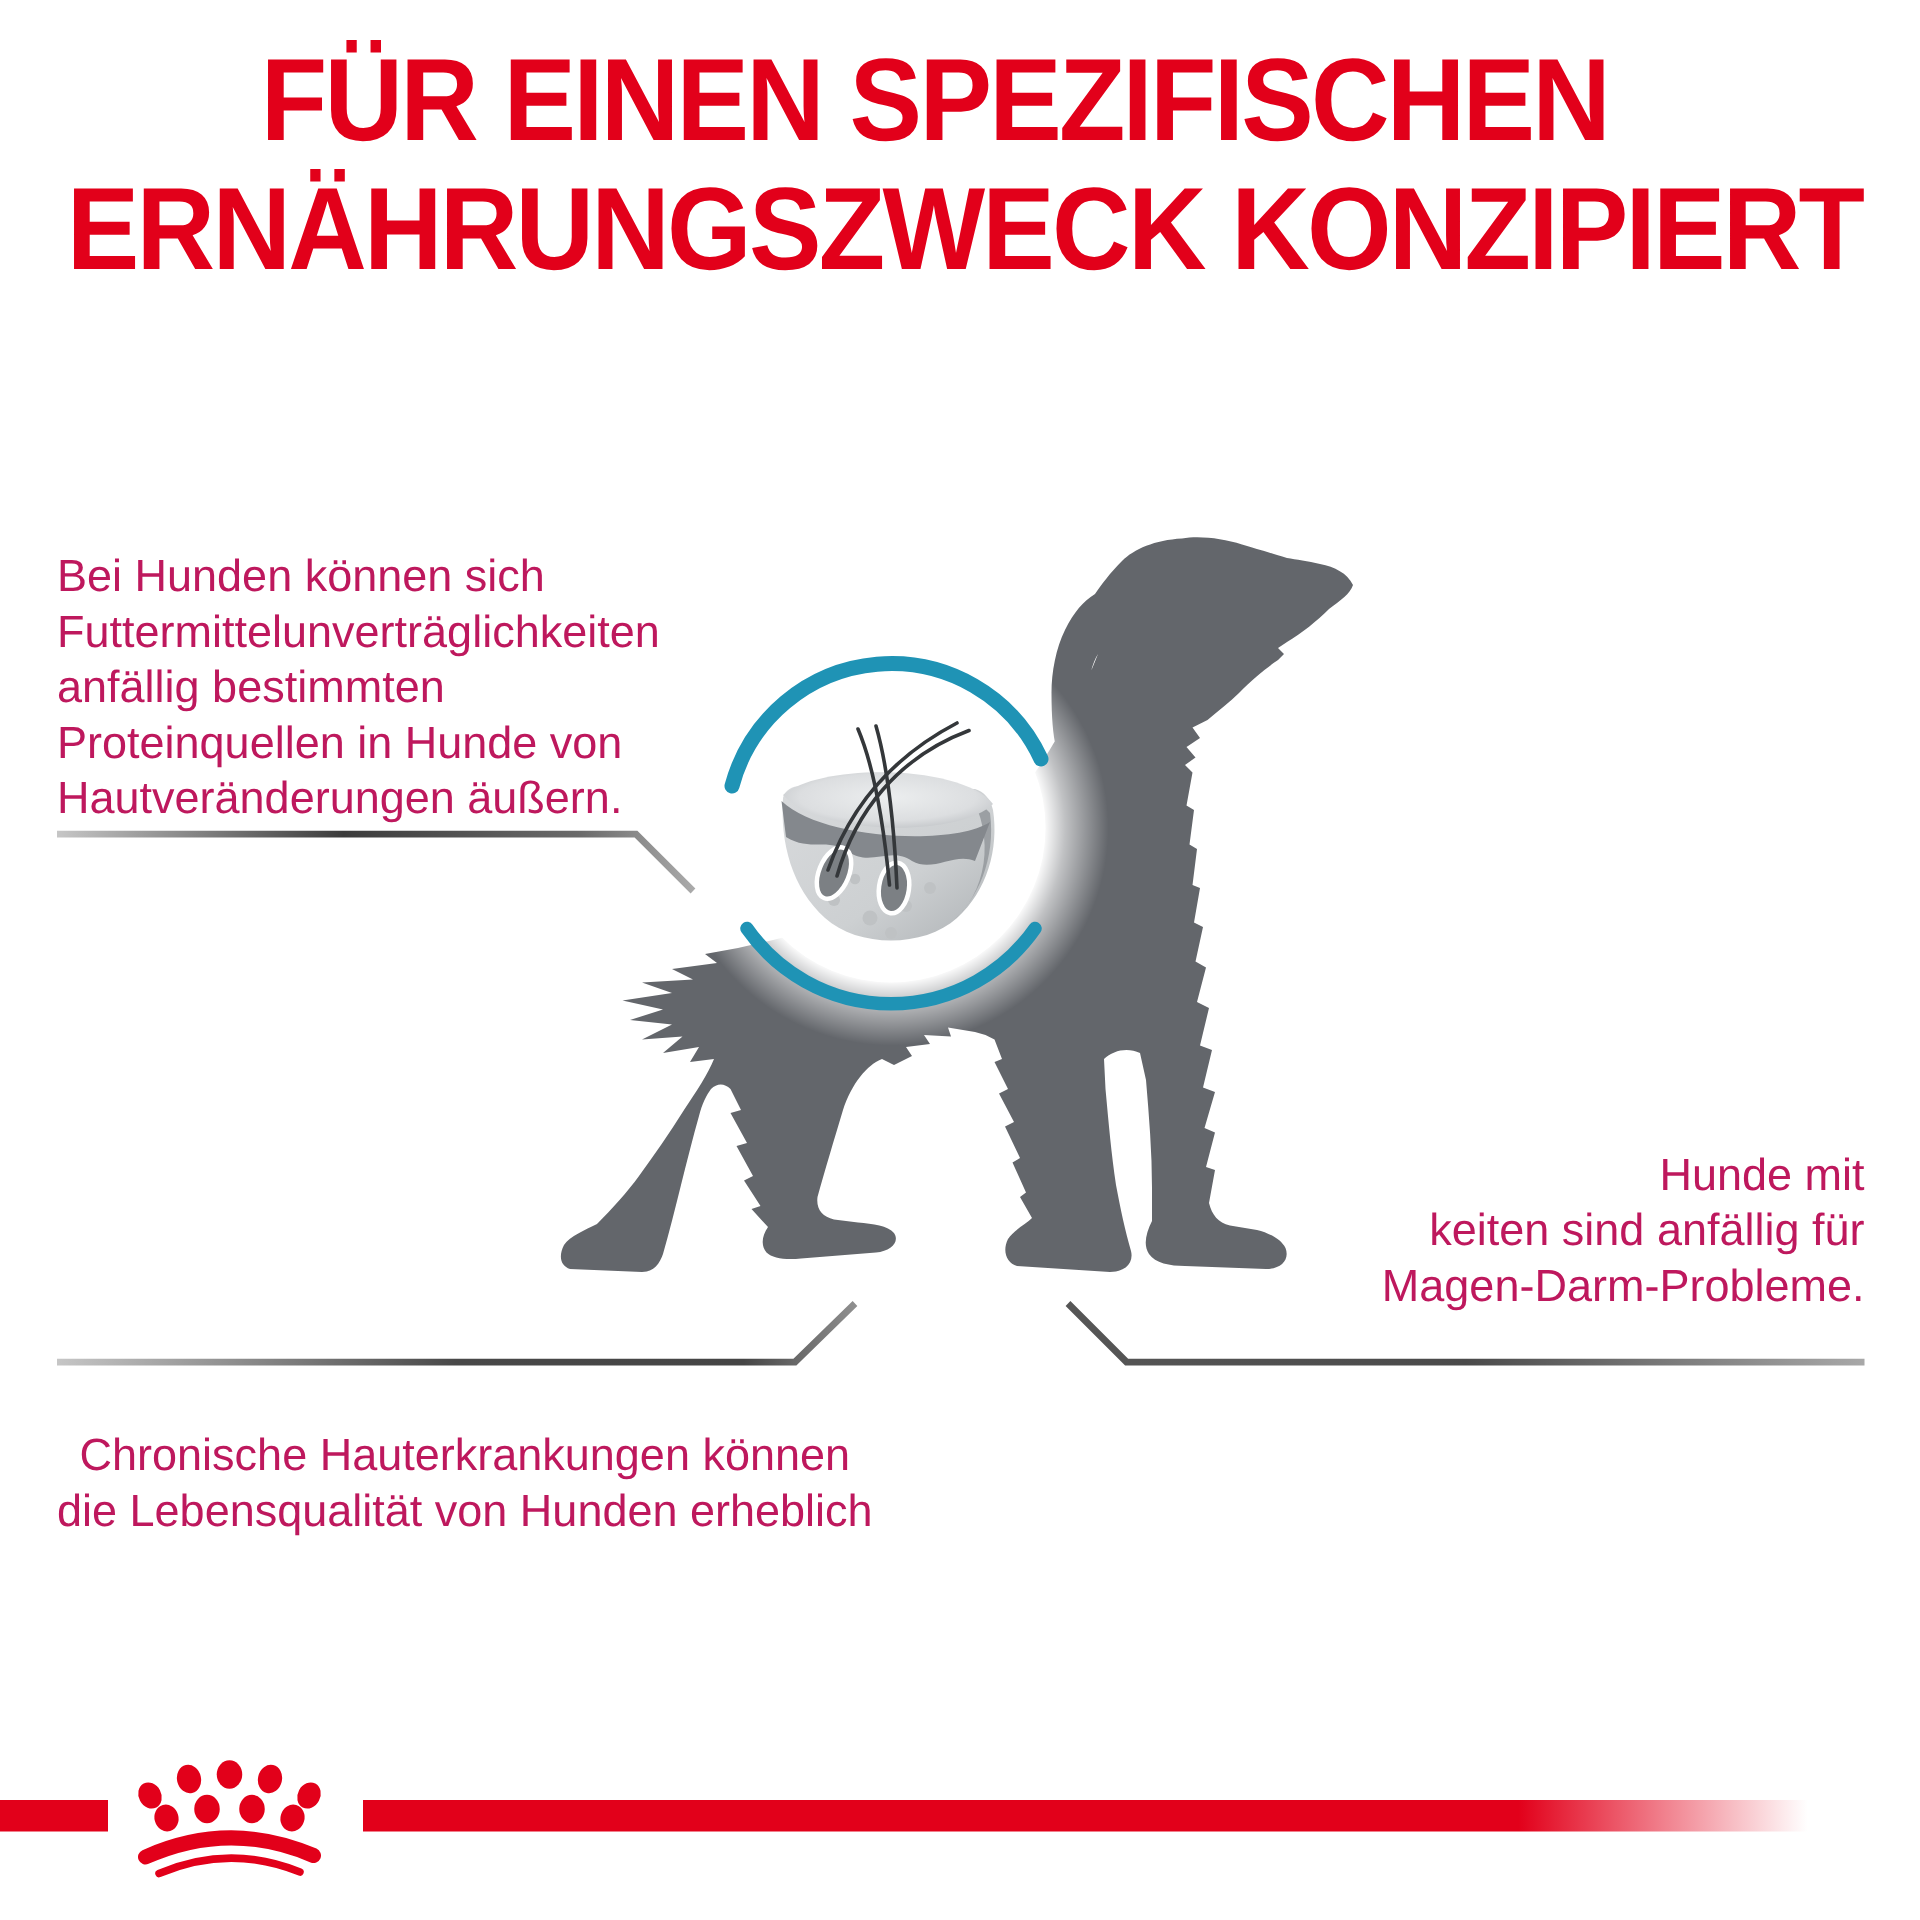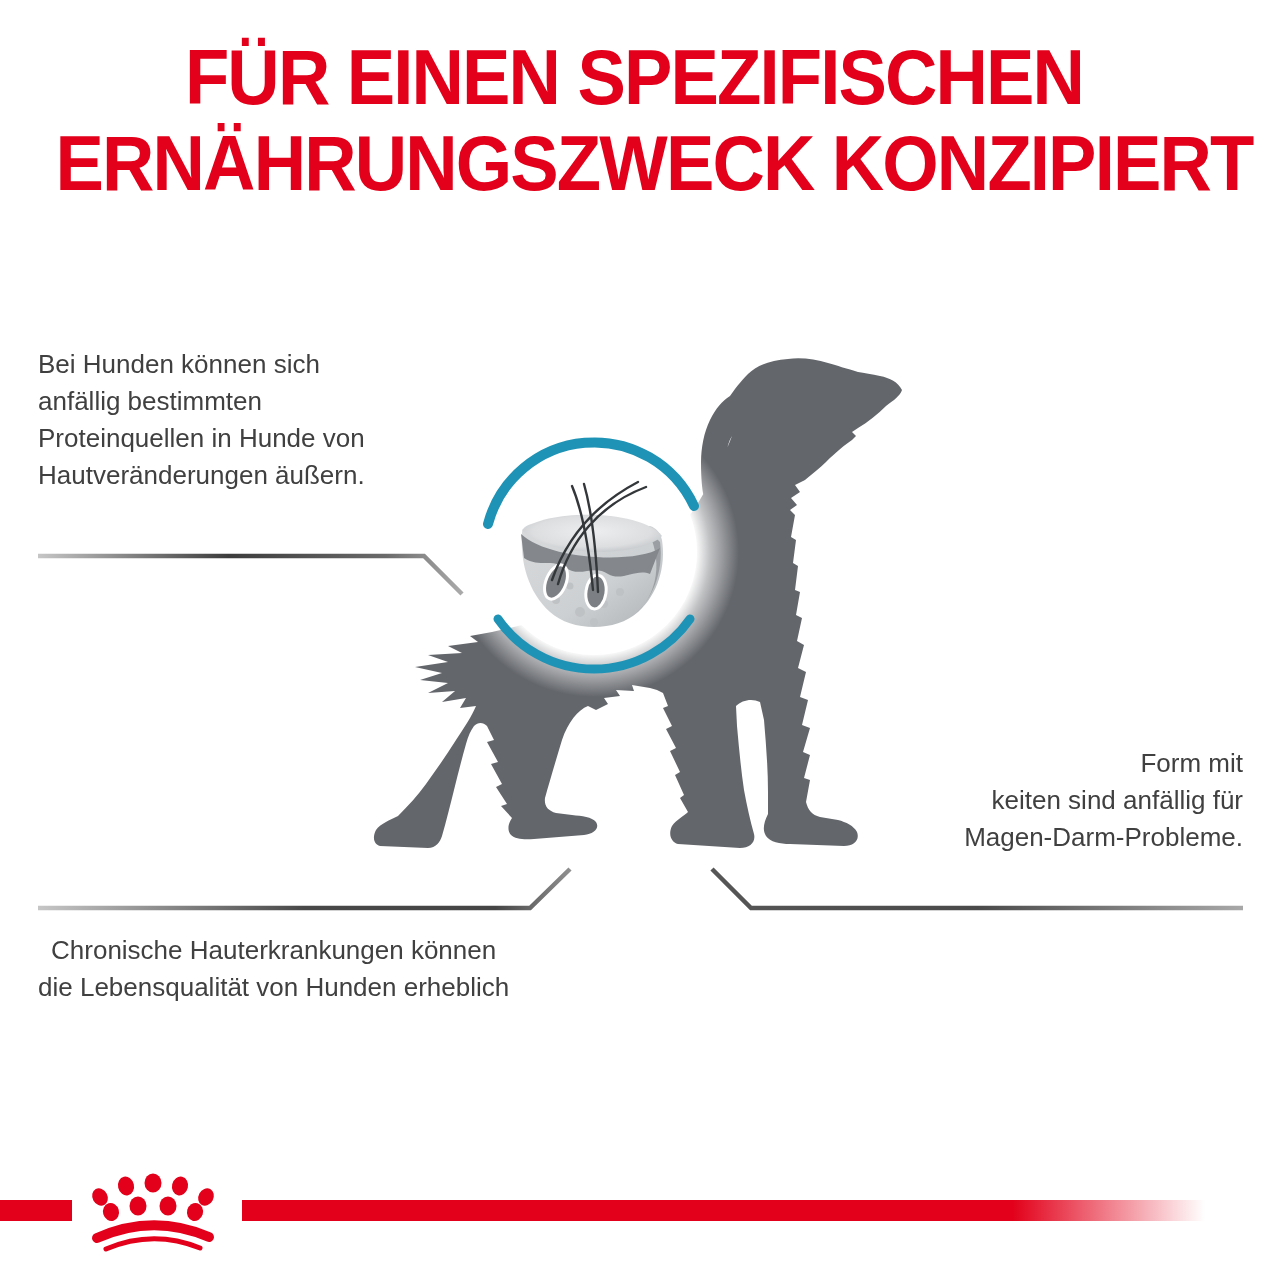--- a/index.html
+++ b/index.html
@@ -1,21 +1,21 @@
 <!DOCTYPE html>
 <html><head>
 <meta charset="utf-8">
 <style>
   html,body{margin:0;padding:0;background:#ffffff;}
   .canvas{position:relative;width:1280px;height:1280px;background:#ffffff;overflow:hidden;
           font-family:"Liberation Sans","DejaVu Sans",sans-serif;}
-  .headline{position:absolute;top:22px;left:0;width:1244px;text-align:center;margin:12px;
+  .headline{position:absolute;top:22px;left:0;width:1244px;text-align:center;margin:1px;
             color:#e2001a;font-weight:bold;font-size:78px;line-height:86px;letter-spacing:-2px;}
   .headline .hl{display:block;transform:scaleX(0.93);transform-origin:50% 50%;white-space:nowrap;}
-  .tblock{position:absolute;color:#404040;font-size:26px;line-height:37px;}
+  .tblock{position:absolute;color:#be185d;font-size:30px;line-height:37px;margin-top:20px;}
   .tblock span{display:block;white-space:nowrap;}
   .tb-skin{left:38px;top:346px;text-align:left;}
   .tb-gi{right:37px;top:745px;text-align:right;}
   .tb-quality{left:38px;top:932px;text-align:center;}
   svg.layer{position:absolute;left:0;top:0;}
 </style>
 </head>
 <body>
 
 <div class="canvas">
@@ -222,27 +222,28 @@
     </g>
   </svg>
 
   <h1 class="headline">
     <span class="hl">FÜR EINEN SPEZIFISCHEN</span>
     <span class="hl">ERNÄHRUNGSZWECK KONZIPIERT</span>
   </h1>
 
   <div class="tblock tb-skin">
     <span>Bei Hunden können sich</span>
+    <span>Futtermittelunverträglichkeiten</span>
     <span>anfällig bestimmten</span>
     <span>Proteinquellen in Hunde von</span>
     <span>Hautveränderungen äußern.</span>
   </div>
 
   <div class="tblock tb-gi">
-    <span>Form mit</span>
+    <span>Hunde mit</span>
     <span>keiten sind anfällig für</span>
     <span>Magen-Darm-Probleme.</span>
   </div>
 
   <div class="tblock tb-quality">
     <span>Chronische Hauterkrankungen können</span>
     <span>die Lebensqualität von Hunden erheblich</span>
   </div>
 
 </div>

